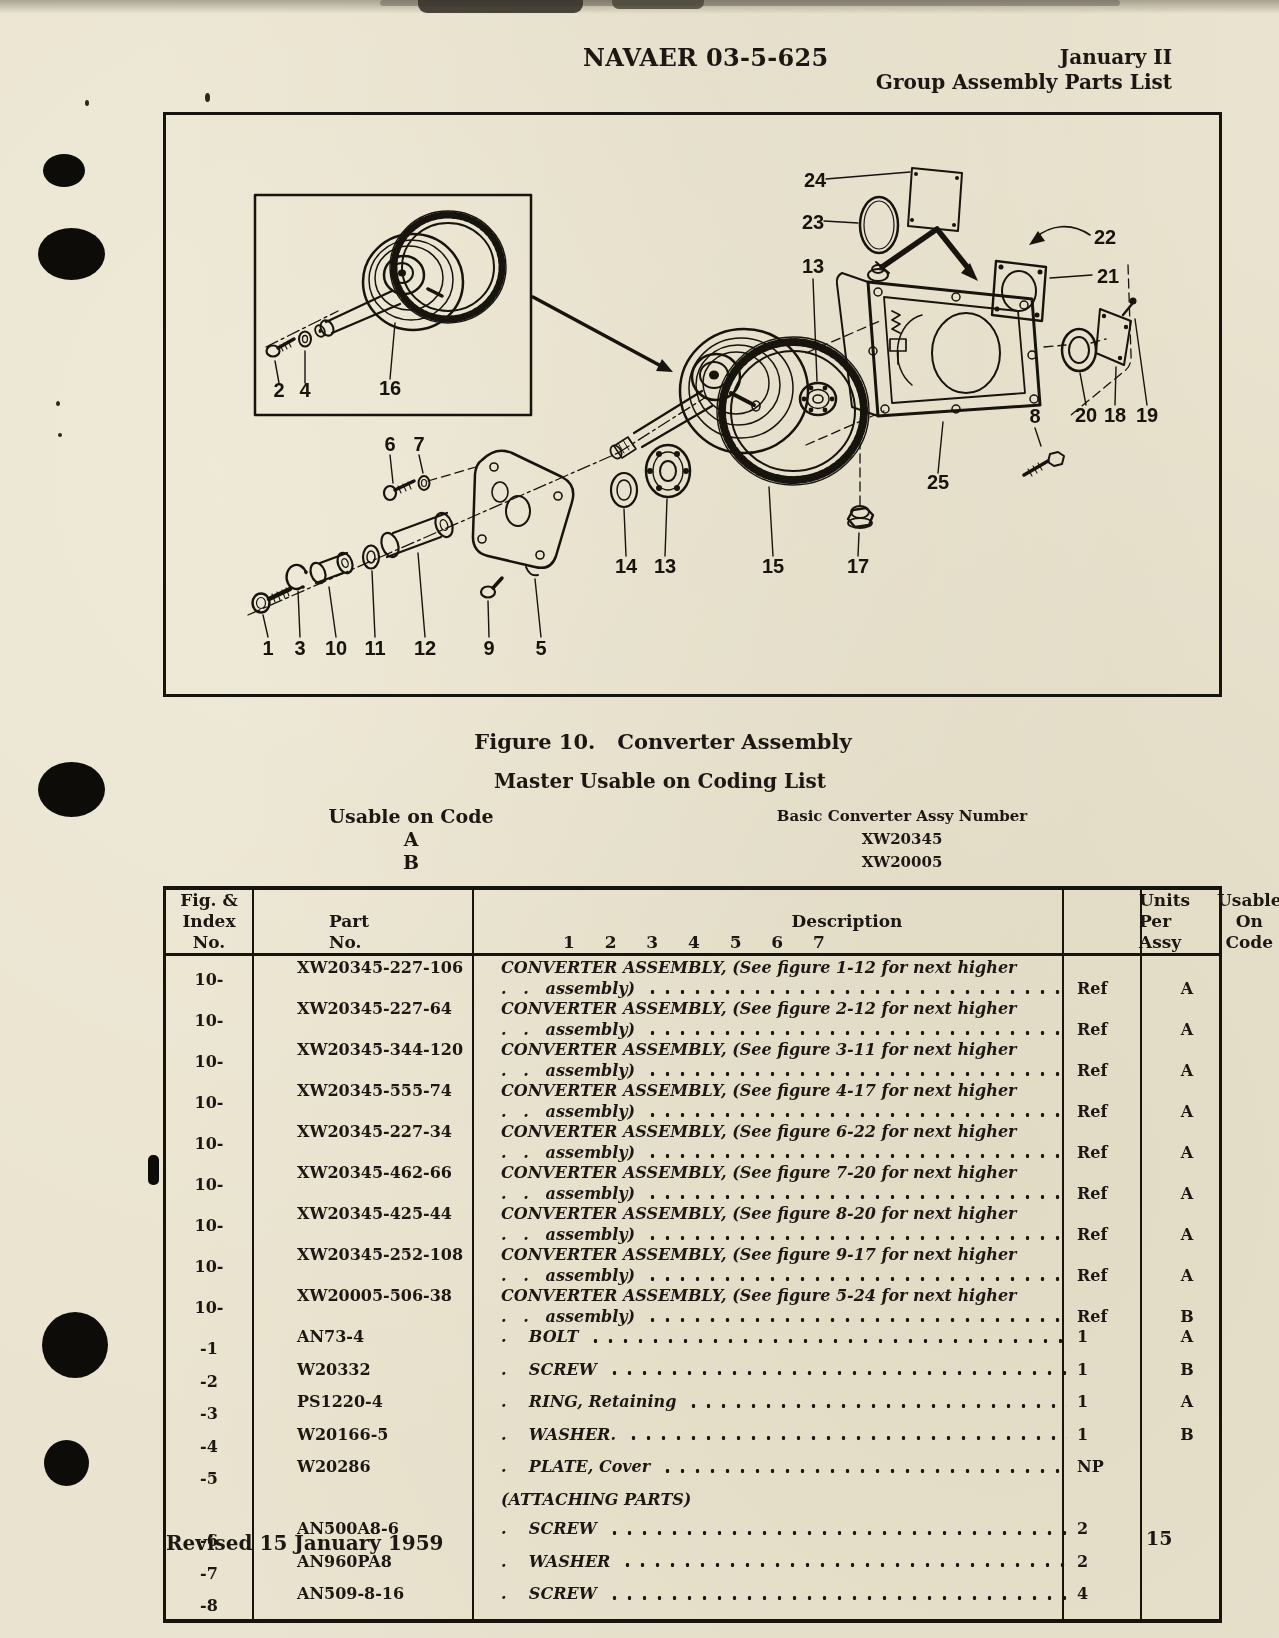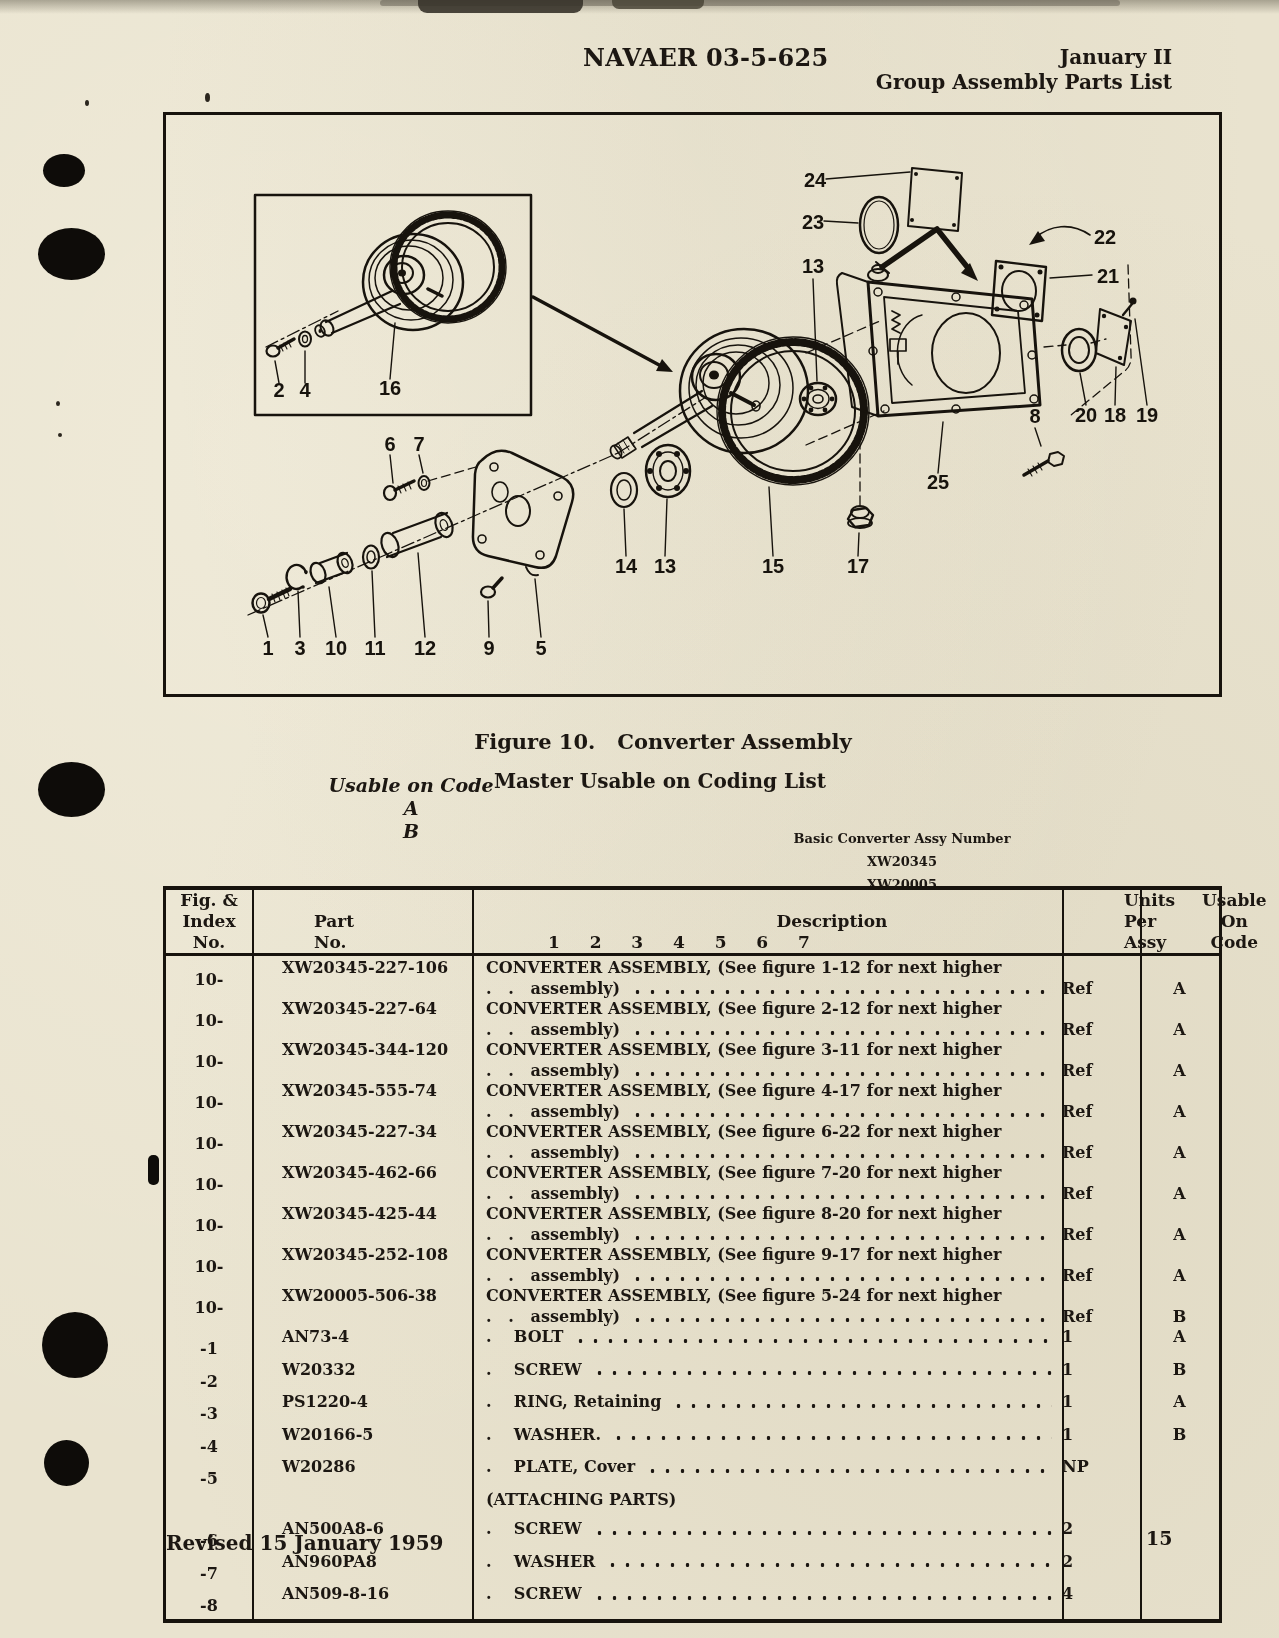--- a/index.html
+++ b/index.html
@@ -28,45 +28,45 @@
   .sec{top:45px;right:107px;font-size:20px;text-align:right;}
   .sec2{top:70px;right:107px;font-size:20px;text-align:right;margin-left:48px;}
   
   .figbox{left:163px;top:112px;width:1059px;height:585px;border:3px solid #17130d;box-sizing:border-box;}
   svg{display:block;}
   svg *{vector-effect:none;}
   .callout{font:700 20px "Liberation Sans",sans-serif;fill:#17130d;text-anchor:middle;}
   
   .caption{top:729px;left:163px;width:1000px;text-align:center;font-size:21px;white-space:pre;}
   .mucl{top:769px;left:160px;width:1000px;text-align:center;font-size:20px;}
-  .code-left{top:774px;left:251px;width:320px;text-align:center;font-size:19px;line-height:23px;font-style:italic;}
-  .code-right{top:827px;left:742px;width:320px;text-align:center;font-size:13px;line-height:23px;}
+  .code-left{top:805px;left:251px;width:320px;text-align:center;font-size:19px;line-height:23px;}
+  .code-right{top:805px;left:742px;width:320px;text-align:center;font-size:15px;line-height:23px;}
   
   .gtable{left:163px;top:886px;width:1059px;box-sizing:border-box;
     border-left:3px solid #17130d;border-right:3px solid #17130d;
     border-top:4px solid #17130d;border-bottom:4px solid #17130d;
     font-size:16px;line-height:20.5px;}
   .vline{position:absolute;top:0;bottom:0;width:2px;background:#17130d;}
   .thead{display:flex;border-bottom:3px solid #17130d;height:63px;}
   .thead .hc{display:flex;flex-direction:column;justify-content:flex-end;font-size:17px;line-height:21px;}
   .hc div{white-space:pre;}
   .c1{width:86px;text-align:center;flex:none;margin-top:12px;}
-  .c2{width:220px;flex:none;}
+  .c2{width:220px;flex:none;margin-left:15px;}
   .c3{width:590px;flex:none;box-sizing:border-box;padding-left:14px;padding-right:8px;}
   .c4{width:78px;flex:none;}
   .c5{flex:1;text-align:center;}
   .h2pad{padding-left:62px;}
   .hdesc-t{text-align:center;}
   .hdesc-s{word-spacing:9px;white-space:pre;}
   .tbody{padding-top:2px;padding-bottom:2px;}
   .trow{display:flex;}
   .trow.gap{margin-top:9px;}
   .c2 .pn{padding-left:30px;white-space:pre;}
   .dline{display:flex;}
-  .pre{white-space:pre;}
+  .pre{white-space:pre;font-style:italic;}
   .dots{flex:1;align-self:flex-end;height:12px;margin:0 2px 2px 10px;
     background-image:radial-gradient(circle,#1c1712 1.7px,transparent 2.1px);
     background-size:15px 10px;background-repeat:repeat-x;background-position:left bottom;}
   
   .revised{top:1531px;left:166px;font-size:20px;}
   .pageno{top:1527px;left:1146px;font-size:19px;}
 </style>
 </head>
 <body>
 

